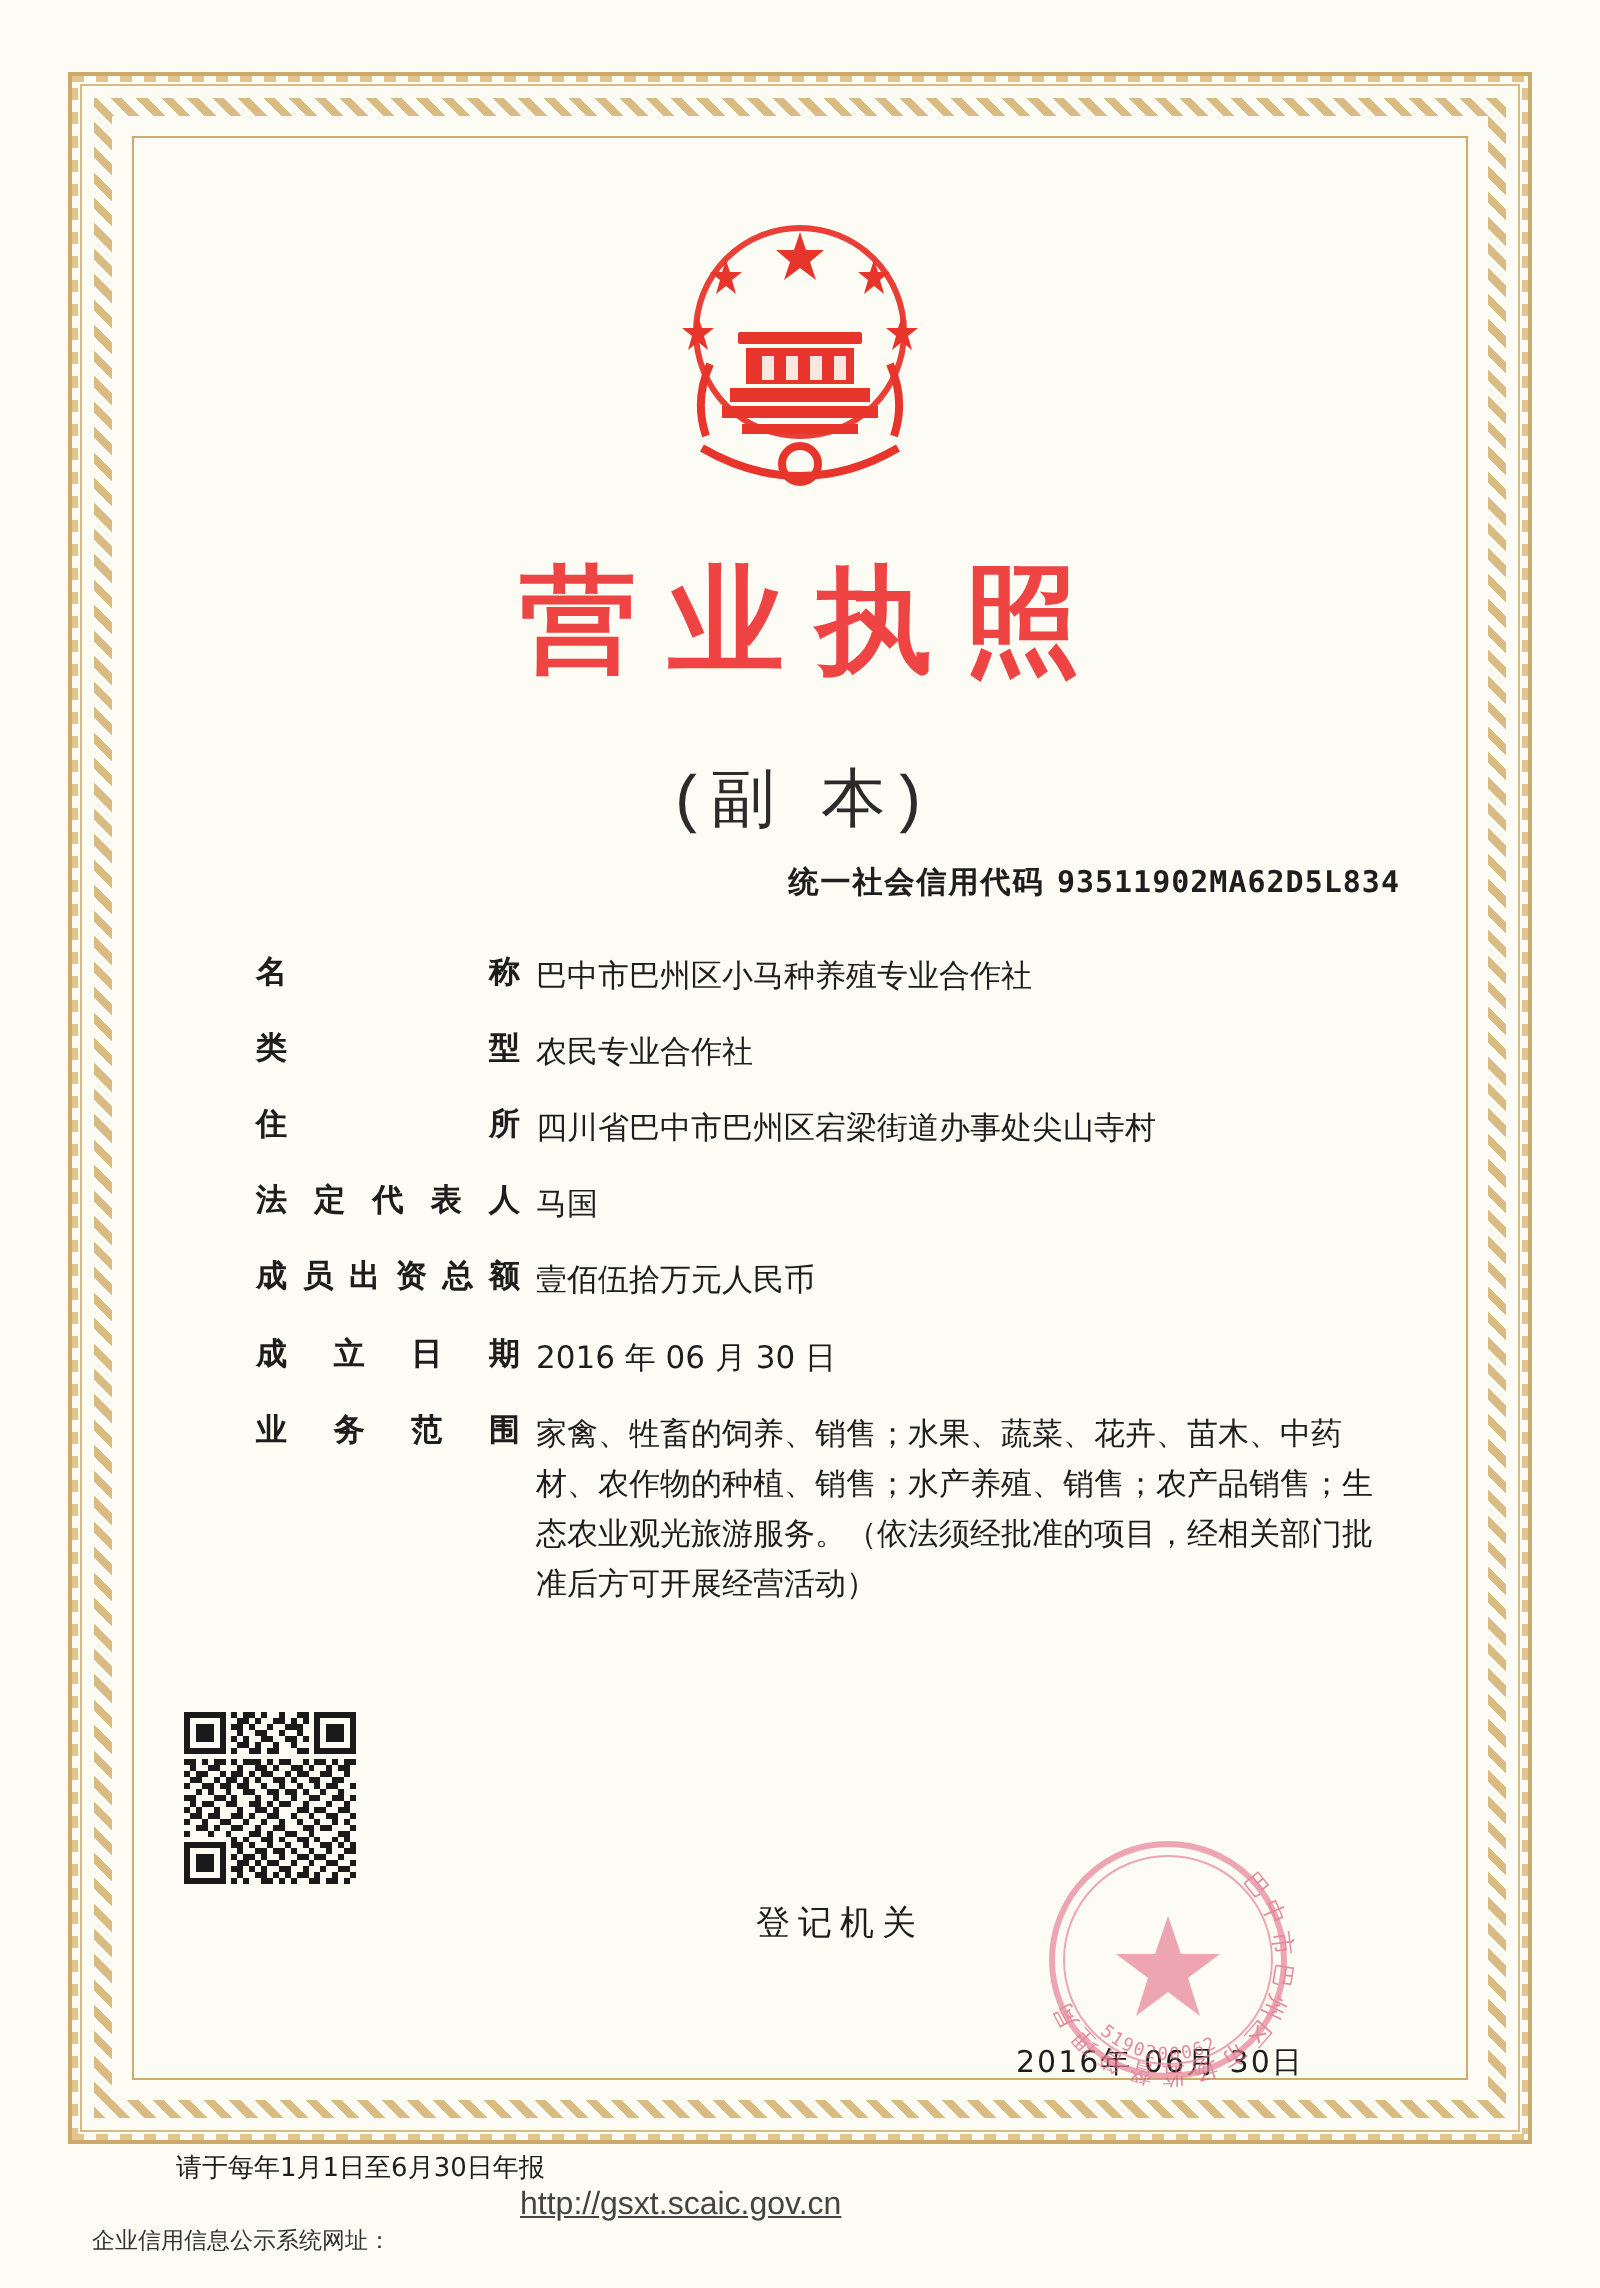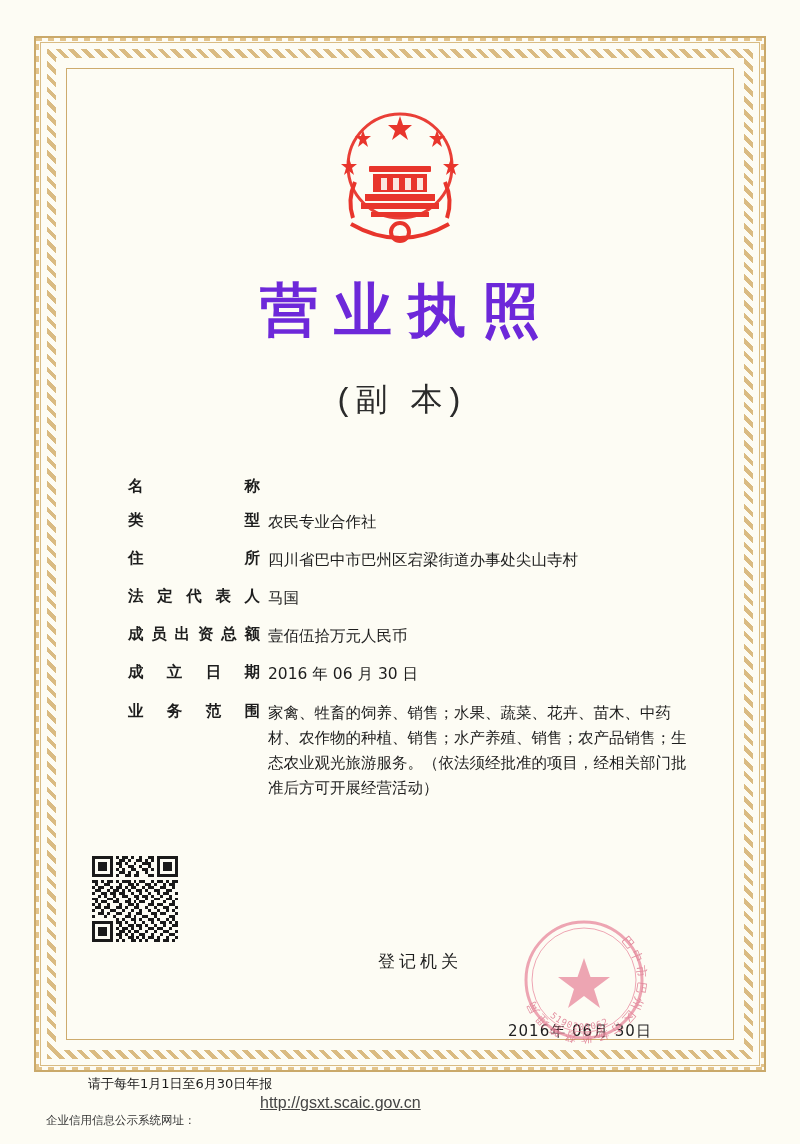--- a/index.html
+++ b/index.html
@@ -50,21 +50,21 @@
     width:150px; height:150px;
   }
 
   .title {
     position:absolute; top:272px; left:0; width:100%;
     text-align:center;
     font-family:"DejaVu Sans","Liberation Sans",sans-serif;
     font-weight:bold;
     font-size:58px;
     letter-spacing:16px;
-    color:#6d28d9;
+    color:#ef4444;
     text-indent:16px;
   }
   .subtitle {
     position:absolute; top:378px; left:0; width:100%;
     text-align:center;
     font-size:32px;
     color:#2b2b2b;
     letter-spacing:2px;
     font-family:Liberation Mono, monospace;
   }
@@ -182,27 +182,32 @@
         <rect x="68" y="74" width="6" height="12"></rect>
         <rect x="80" y="74" width="6" height="12"></rect>
         <rect x="92" y="74" width="6" height="12"></rect>
       </g>
     </svg>
   </div>
 
   <div class="title">营业执照</div>
   <div class="subtitle">(副  本)</div>
 
+  <div class="credit-code">
+    <span>统一社会信用代码</span>
+    <span class="num">93511902MA62D5L834</span>
+  </div>
 
   <div class="fields">
     <div class="row">
       <div class="label">
           <span>名</span>
           <span>称</span>
         </div>
+      <div class="value">巴中市巴州区小马种养殖专业合作社</div>
     </div>
     <div class="row">
       <div class="label">
           <span>类</span>
           <span>型</span>
         </div>
       <div class="value">农民专业合作社</div>
     </div>
     <div class="row">
       <div class="label">

